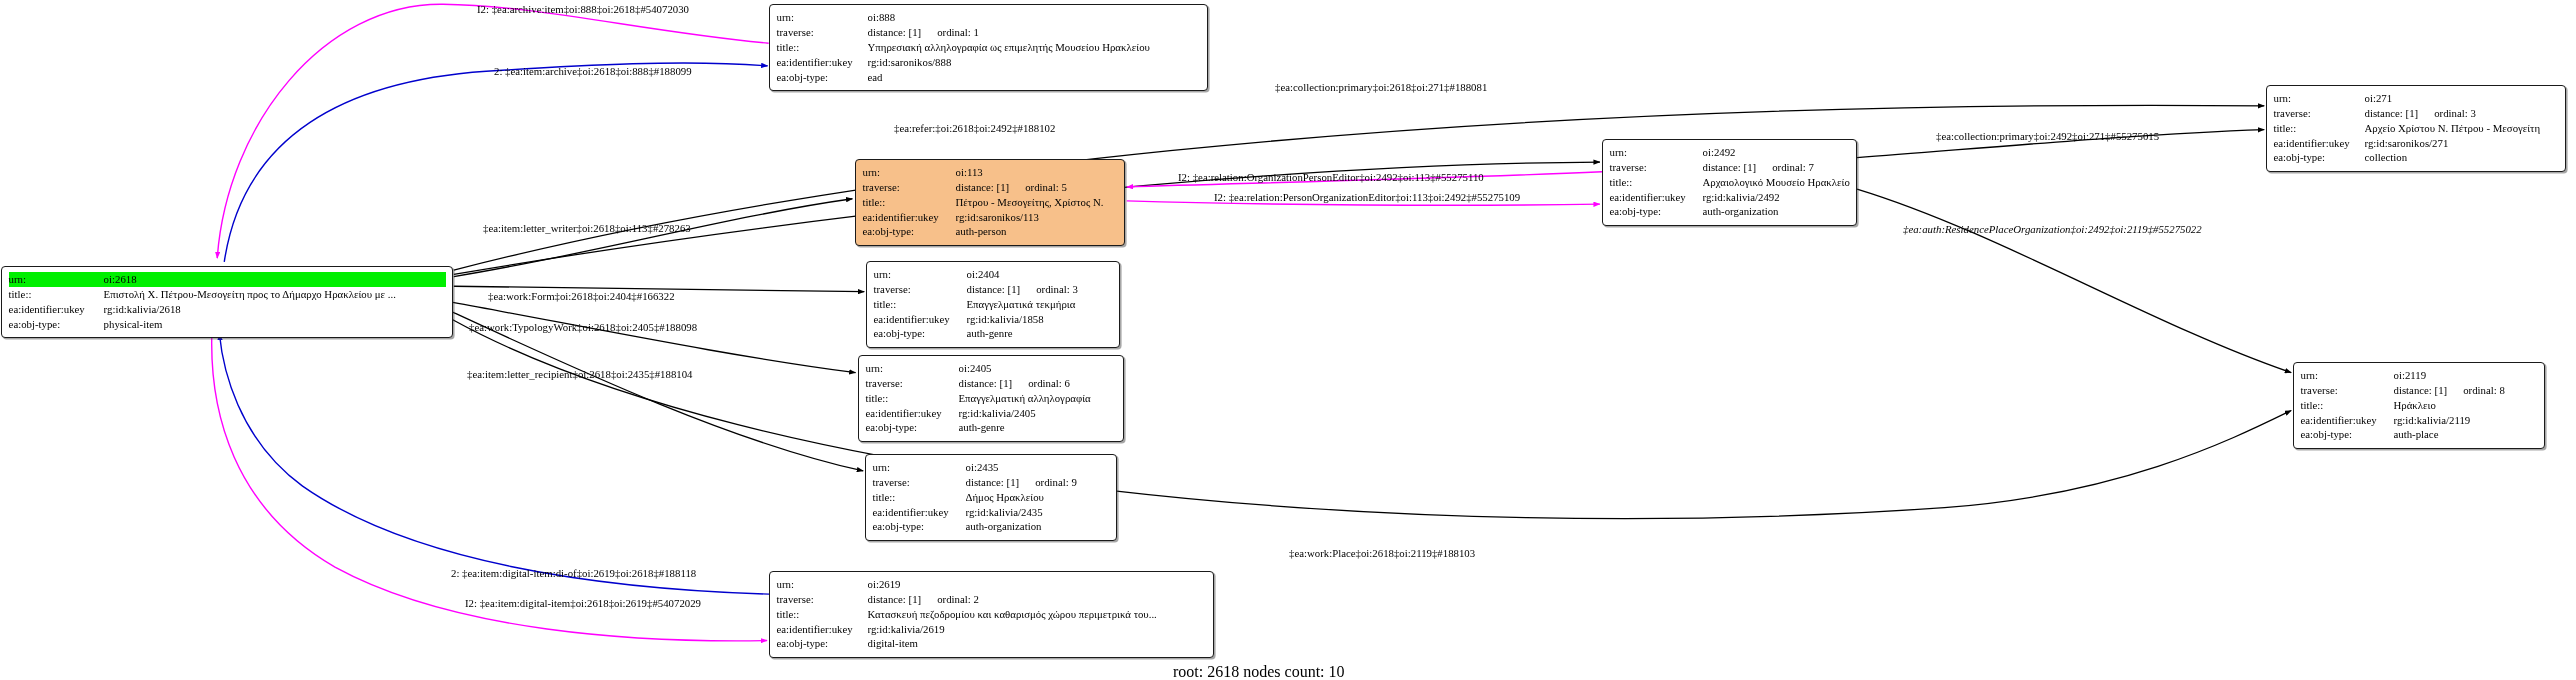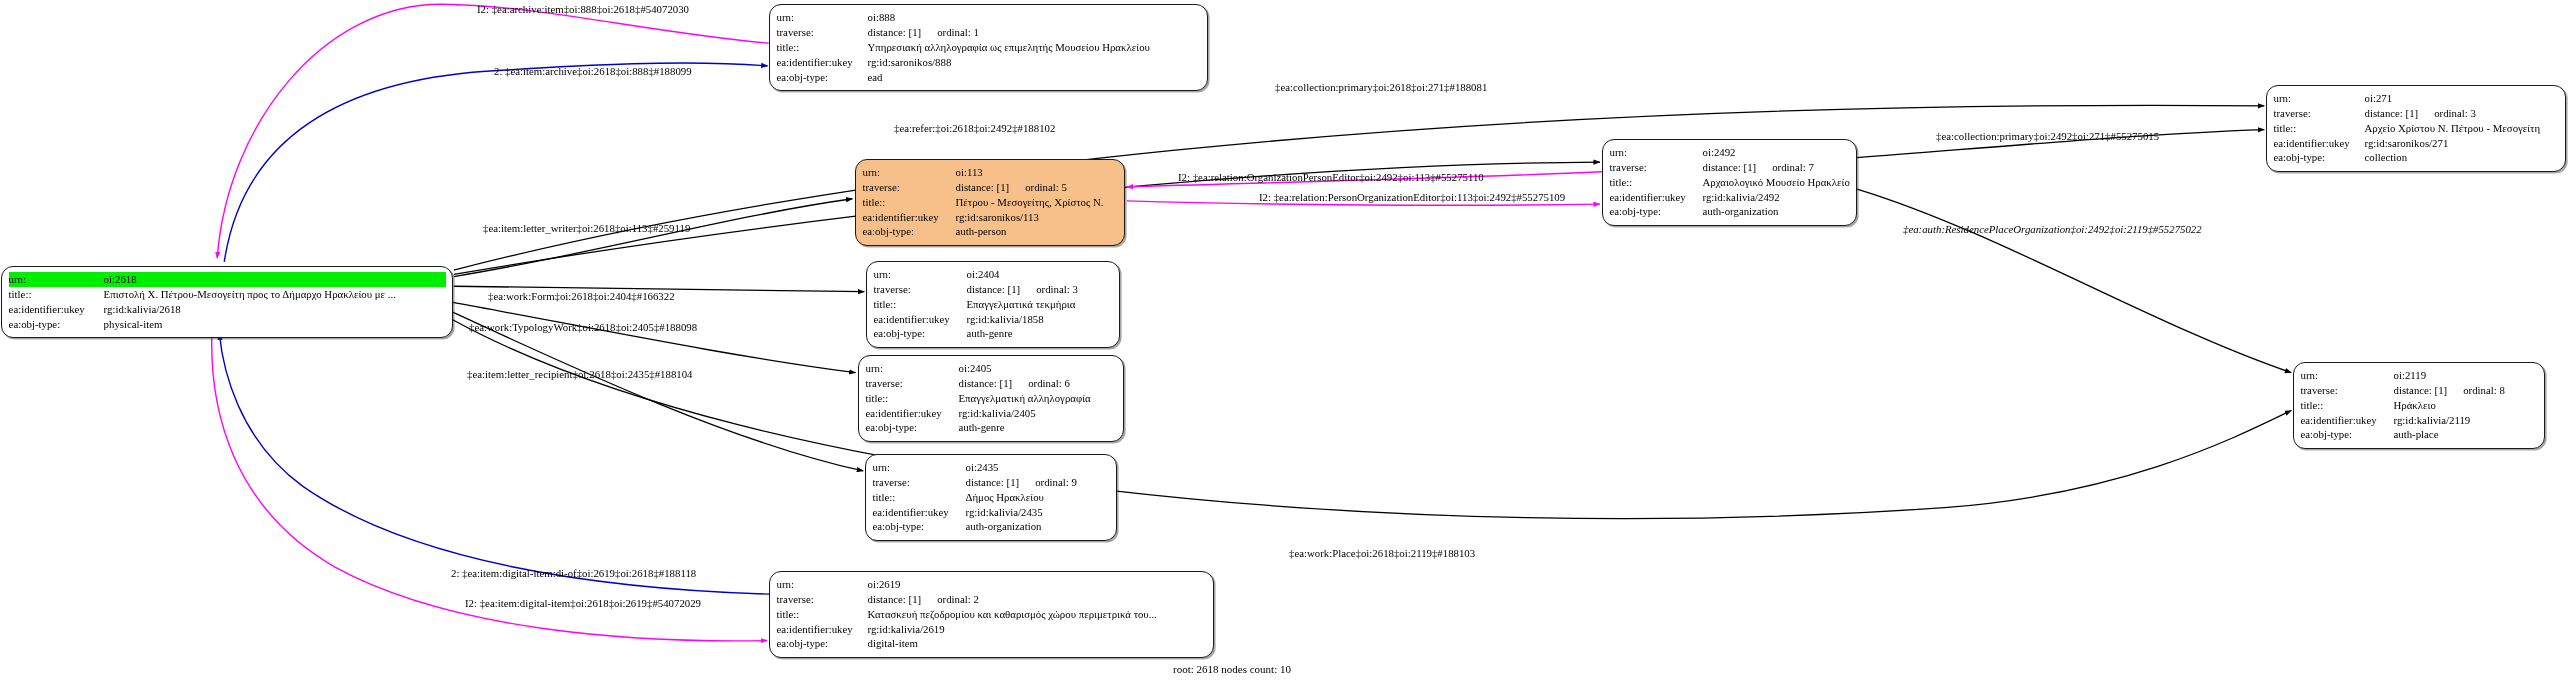--- a/index.html
+++ b/index.html
@@ -1,30 +1,30 @@
 <!DOCTYPE html>
 <html style="font-size:8.6px"><head>
 <meta charset="utf-8">
 <style>
   html,body{margin:0;padding:0;background:#ffffff;}
   #stage{position:relative;width:2576px;height:680px;background:#fff;
          font-family:"Liberation Serif","DejaVu Serif",serif;overflow:hidden;}
   #edges{position:absolute;left:0;top:0;width:2576px;height:680px;}
   .node{position:absolute;box-sizing:border-box;border:1.4px solid #1a1a1a;
-        border-radius:12px;background:#ffffff;padding:4.9px 6.5px 5.4px 6.5px;
+        border-radius:4px;background:#ffffff;padding:4.9px 6.5px 5.4px 6.5px;
         box-shadow:1.6px 1.6px 0 rgba(60,60,60,.45);}
   .node.person{background:#f7c08a;}
   .row{display:flex;align-items:baseline;line-height:1.38;white-space:nowrap;}
   .k{flex:0 0 auto;font-size:10.8px;color:#000;}
   .v{flex:1 1 auto;font-size:10.8px;color:#000;overflow:hidden;text-overflow:clip;}
   .hl .k,.hl .v{background:#00ef00;}
   .trav{display:flex;gap:16px;text-align:right;}
   .elabel{position:absolute;font-size:10.8px;color:#000;white-space:nowrap;
           background:transparent;line-height:1;}
-  .caption{position:absolute;font-size:11px;color:#000;white-space:nowrap;}
+  .caption{position:absolute;font-size:16px;color:#000;white-space:nowrap;}
 </style>
 </head>
 <body>
 
 <div id="stage">
 
   <svg id="edges" viewBox="0 0 4769 1259" xmlns="http://www.w3.org/2000/svg">
     <defs>
       <marker id="ahK" markerWidth="13" markerHeight="10" refX="12" refY="5" orient="auto" markerUnits="userSpaceOnUse">
         <path d="M0,0 L13,5 L0,10 z" fill="#000"></path>
@@ -320,22 +320,22 @@
       <span class="v">digital-item</span>
       </div>
   </div>
 
   <div class="elabel" style="left:477px;top:3.8px;">I2: ‡ea:archive:item‡oi:888‡oi:2618‡#54072030</div>
   <div class="elabel" style="left:494px;top:66px;">2: ‡ea:item:archive‡oi:2618‡oi:888‡#188099</div>
   <div class="elabel" style="left:1275px;top:82px;">‡ea:collection:primary‡oi:2618‡oi:271‡#188081</div>
   <div class="elabel" style="left:894px;top:123px;text-align:right;">‡ea:refer:‡oi:2618‡oi:2492‡#188102</div>
   <div class="elabel" style="left:1936px;top:131px;">‡ea:collection:primary‡oi:2492‡oi:271‡#55275015</div>
   <div class="elabel" style="left:1178px;top:172px;text-align:center;">I2: ‡ea:relation:OrganizationPersonEditor‡oi:2492‡oi:113‡#55275110</div>
-  <div class="elabel" style="left:1214px;top:192px;margin-left:45px;">I2: ‡ea:relation:PersonOrganizationEditor‡oi:113‡oi:2492‡#55275109</div>
-  <div class="elabel" style="left:483px;top:223px;">‡ea:item:letter_writer‡oi:2618‡oi:113‡#259119</div>
+  <div class="elabel" style="left:1214px;top:192px;">I2: ‡ea:relation:PersonOrganizationEditor‡oi:113‡oi:2492‡#55275109</div>
+  <div class="elabel" style="left:483px;top:223px;">‡ea:item:letter_writer‡oi:2618‡oi:113‡#278263</div>
   <div class="elabel" style="left:1903px;top:224px;font-style:italic;">‡ea:auth:ResidencePlaceOrganization‡oi:2492‡oi:2119‡#55275022</div>
   <div class="elabel" style="left:488px;top:291px;">‡ea:work:Form‡oi:2618‡oi:2404‡#166322</div>
   <div class="elabel" style="left:469px;top:322px;">‡ea:work:TypologyWork‡oi:2618‡oi:2405‡#188098</div>
   <div class="elabel" style="left:467px;top:369px;">‡ea:item:letter_recipient‡oi:2618‡oi:2435‡#188104</div>
   <div class="elabel" style="left:1289px;top:548px;">‡ea:work:Place‡oi:2618‡oi:2119‡#188103</div>
   <div class="elabel" style="left:451px;top:568px;">2: ‡ea:item:digital-item:di-of‡oi:2619‡oi:2618‡#188118</div>
   <div class="elabel" style="left:465px;top:598px;">I2: ‡ea:item:digital-item‡oi:2618‡oi:2619‡#54072029</div>
 
   <div class="caption" style="left:1173px;top:663px;">root: 2618 nodes count: 10</div>
 

